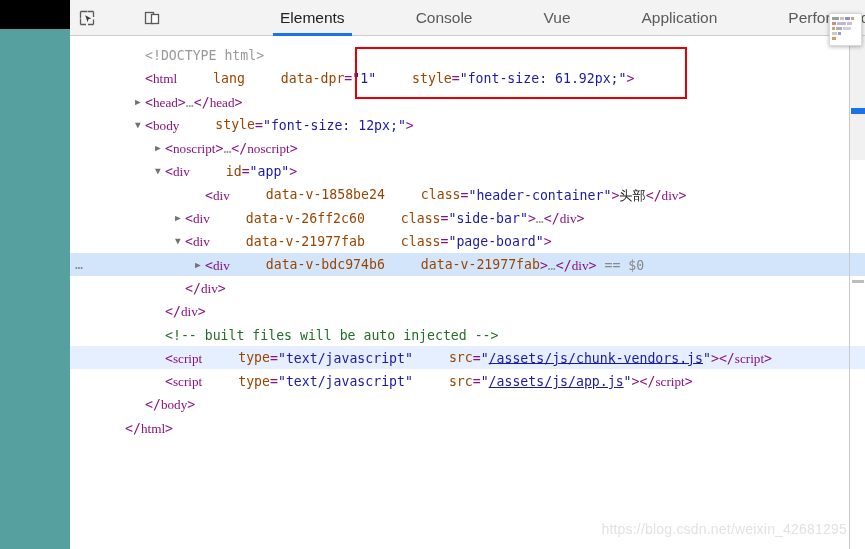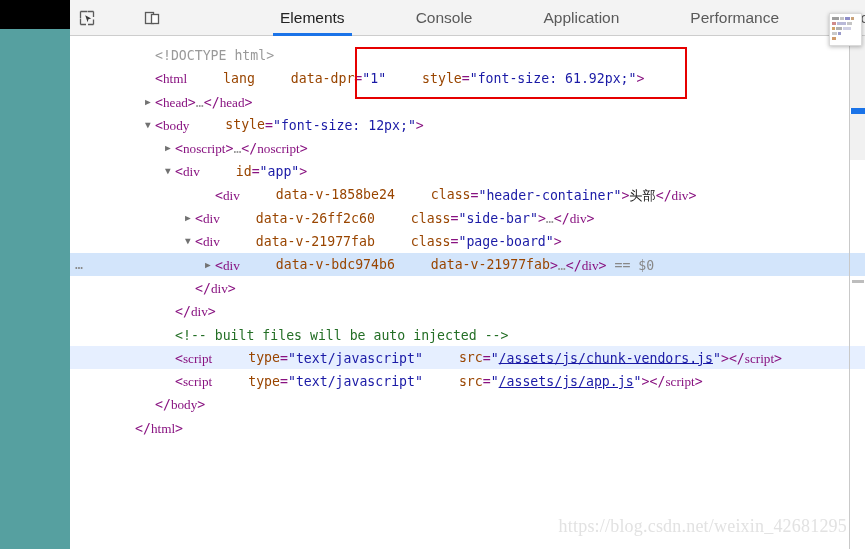--- a/index.html
+++ b/index.html
@@ -168,21 +168,21 @@
     font-family: "DejaVu Sans Mono", "Liberation Mono", monospace;
     font-size: 13.2px;
     line-height: 23.3px;
     padding-top: 7px;
     overflow: hidden;
   }
   .row {
     position: relative;
     height: 23.3px;
     white-space: pre;
-    padding-left: 25px;
+    padding-left: 15px;
   }
   .row.hl { background: #e6efff; }
   .row.hl-sel { background: #d3e5fb; }
   .gutter-dots {
     position: absolute;
     left: 5px;
     top: 0;
     color: #8a8a8a;
     letter-spacing: 1px;
     font-size: 13.2px;
@@ -217,23 +217,23 @@
     border: 2px solid #e60000;
     z-index: 20;
     pointer-events: none;
   }
 
   
   #watermark {
     position: absolute;
     right: 18px;
     bottom: 12px;
-    font-size: 18px;
+    font-size: 14px;
     color: #e2e2e2;
-    font-family: Liberation Serif, serif;
+    font-family: Liberation Sans, sans-serif;
     letter-spacing: 0.2px;
     z-index: 25;
     user-select: none;
   }
 </style>
 </head>
 <body>
 
 <div id="screen">
 
@@ -260,20 +260,23 @@
         </svg>
       </div>
 
       <div class="tool-sep"></div>
 
       <div class="tab active">
         <span>Elements</span>
       </div>
       <div class="tab">
         <span>Console</span>
+      </div>
+      <div class="tab">
+        <span>Vue</span>
       </div>
       <div class="tab">
         <span>Application</span>
       </div>
       <div class="tab">
         <span>Performance</span>
       </div>
       <div class="tab">
         <span>Sources</span>
       </div>

